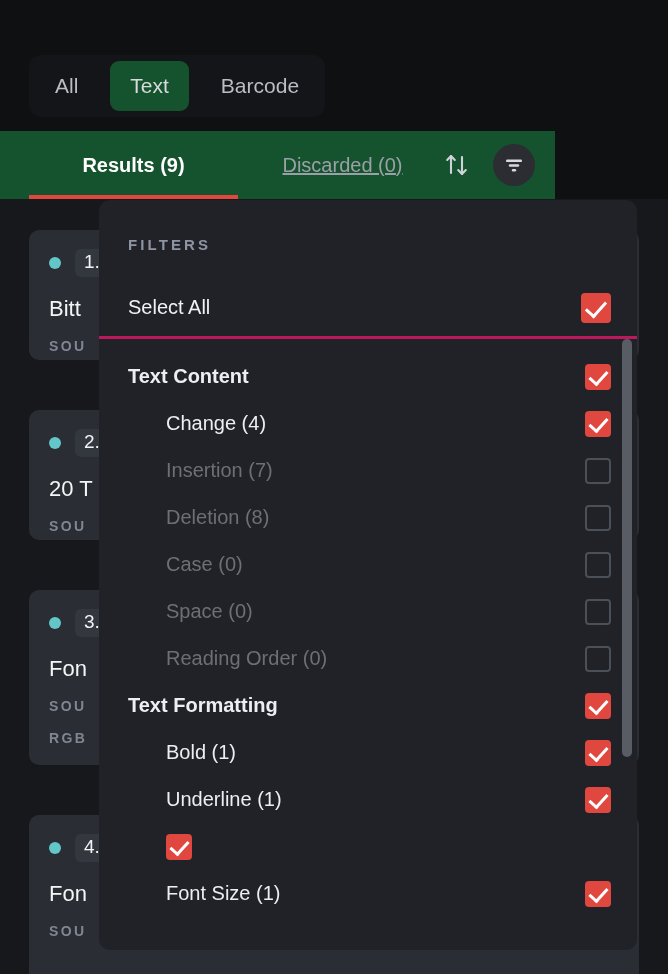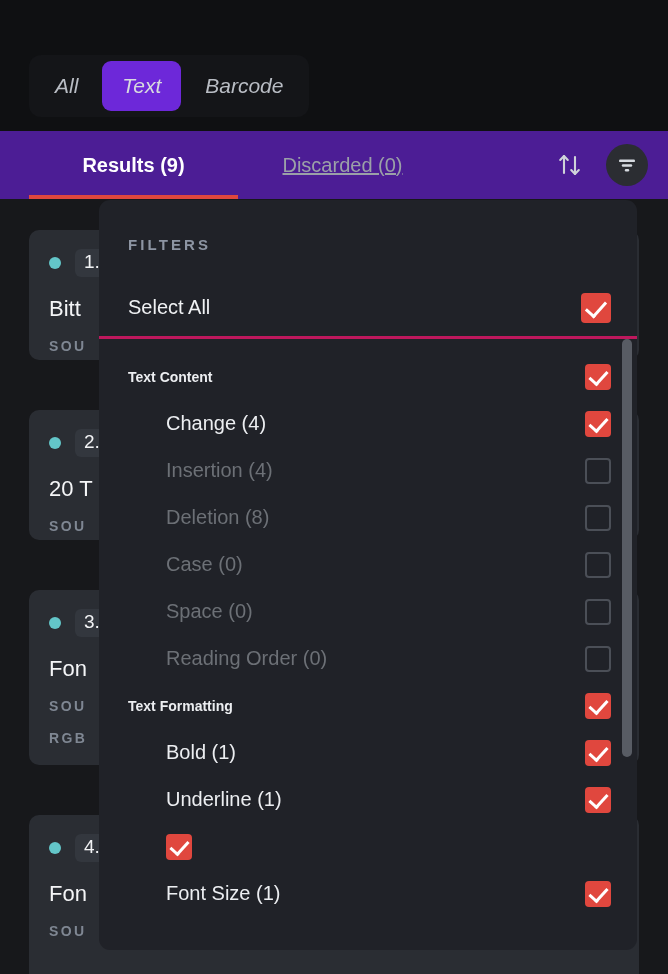--- a/index.html
+++ b/index.html
@@ -75,46 +75,45 @@
   
   .segmented {
     position: absolute;
     left: 29px; top: 55px;
     height: 62px;
     background: #141518;
     border-radius: 12px;
     display: flex;
     align-items: center;
     padding: 6px;
-    gap: 4px;
-    font-style: italic;
+    gap: 12px;
   }
   .seg-btn {
     height: 50px;
     padding: 0 20px;
     display: flex;
     align-items: center;
     justify-content: center;
     color: #b9bdc4;
     font-size: 21px;
     border-radius: 9px;
     white-space: nowrap;
     cursor: pointer;
   }
   .seg-btn.selected {
-    background: #6d28d9;
+    background: #14532d;
     color: #d7dade;
   }
 
   
   .tabstrip {
     position: absolute;
     left: 0; top: 131px;
-    width: 668px; height: 68px;
-    background: #4c1d95;
+    width: 555px; height: 68px;
+    background: #14532d;
   }
   .tab {
     position: absolute;
     top: 0; height: 68px;
     display: flex; align-items: center; justify-content: center;
     font-size: 20px;
     cursor: pointer;
   }
   .tab.active { color: #ffffff; font-weight: bold; left: 29px; width: 209px; }
   .tab.inactive { color: #9ba0a8; left: 238px; width: 209px; text-decoration: underline; }
@@ -181,21 +180,21 @@
     align-items: center;
     justify-content: space-between;
     height: 47px;
     padding-right: 26px;
   }
   .frow.group { padding-left: 29px; }
   .frow.child { padding-left: 67px; }
   .frow.enabled { cursor: pointer; }
   .frow.disabled { cursor: default; }
   .flabel { font-size: 20px; color: #eceef1; white-space: nowrap; }
-  .frow.group .flabel { font-weight: bold; font-size: 14px; }
+  .frow.group .flabel { font-weight: bold; font-size: 20px; }
   .frow.disabled .flabel { color: #6c7076; }
 
   
   .cb {
     width: 30px; height: 30px;
     border-radius: 4px;
     flex: 0 0 auto;
     position: relative;
   }
   .cb.checked { background: #e0473e; }
@@ -323,21 +322,21 @@
 
       <div class="frow group enabled">
         <span class="flabel">Text Content</span>
         <span class="cb small checked"></span>
       </div>
       <div class="frow child enabled">
         <span class="flabel">Change (4)</span>
         <span class="cb small checked"></span>
       </div>
       <div class="frow child disabled">
-        <span class="flabel">Insertion (4)</span>
+        <span class="flabel">Insertion (7)</span>
         <span class="cb small unchecked"></span>
       </div>
       <div class="frow child disabled">
         <span class="flabel">Deletion (8)</span>
         <span class="cb small unchecked"></span>
       </div>
       <div class="frow child disabled">
         <span class="flabel">Case (0)</span>
         <span class="cb small unchecked"></span>
       </div>

